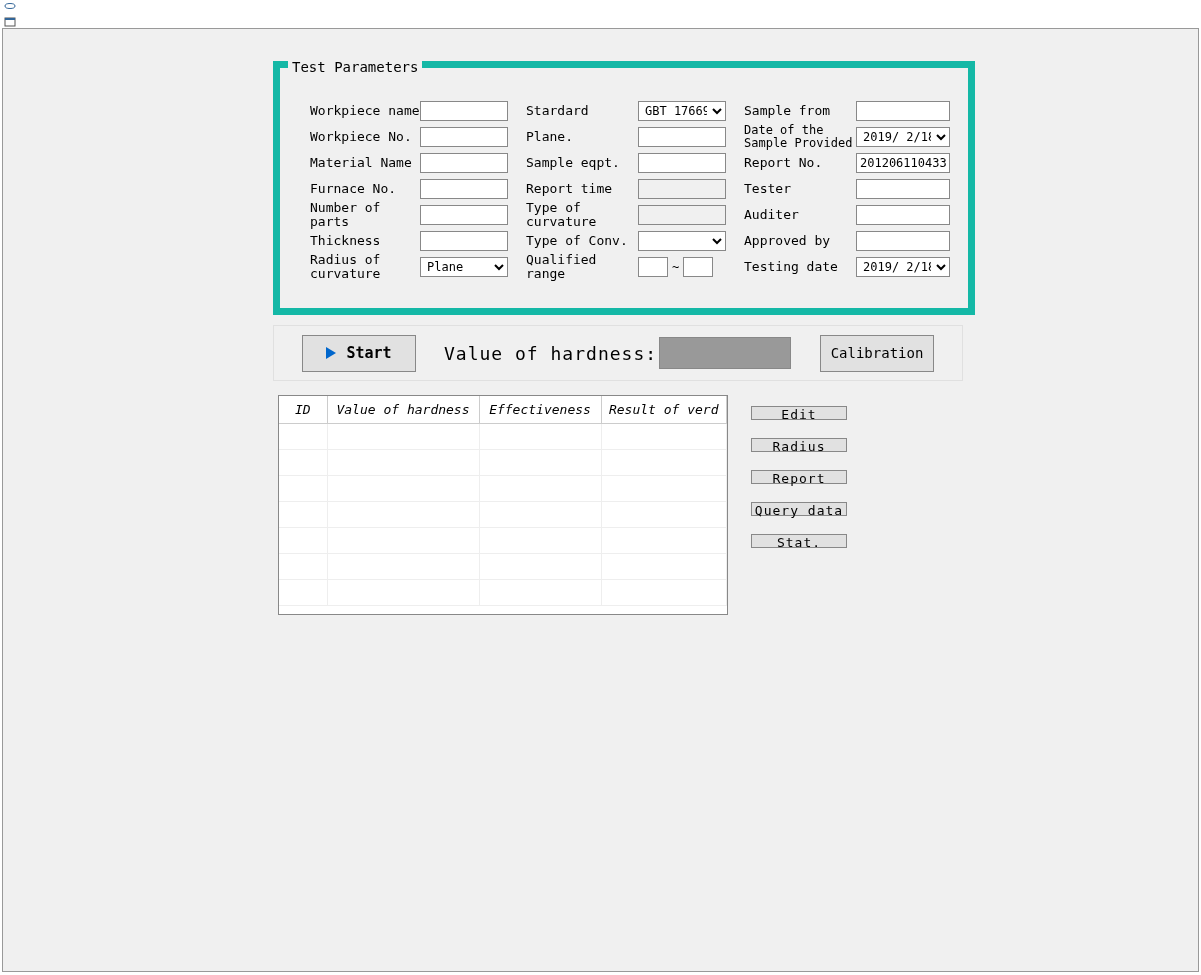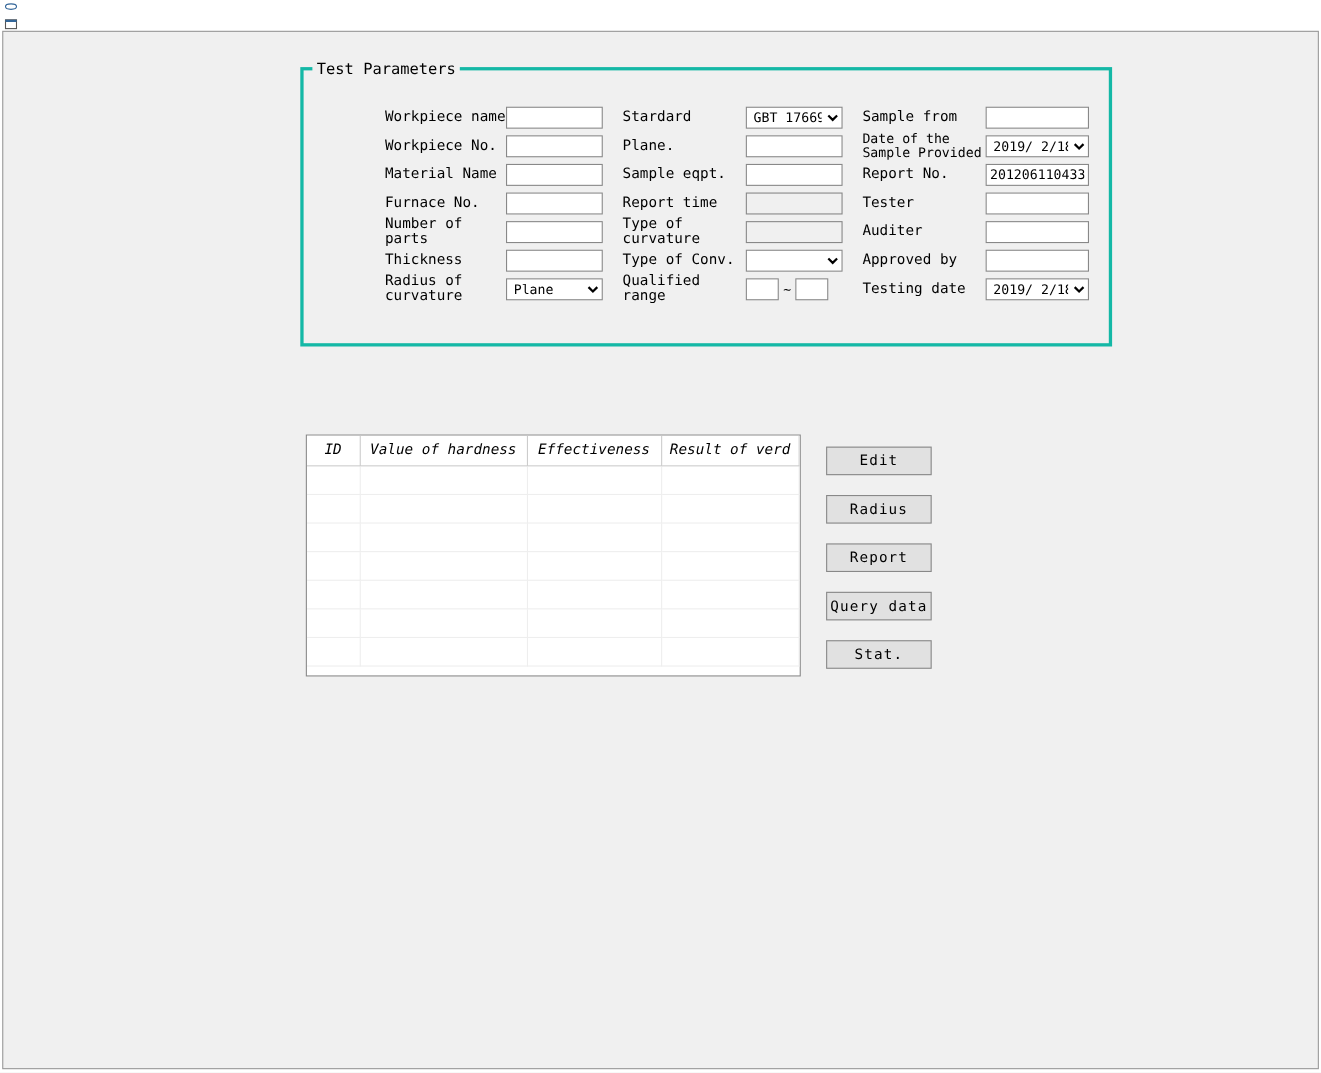--- a/index.html
+++ b/index.html
@@ -35,23 +35,22 @@
       background: #f0f0f0;
       height: 944px;
       position: relative;
     }
     .groupbox {
       position: absolute;
       left: 270px;
       top: 32px;
       width: 690px;
       height: 254px;
-      border: 3px solid #14b8a6;
+      border: 7px solid #14b8a6;
       background: #f0f0f0;
-      padding-left: 44px;
     }
     .groupbox-title {
       position: absolute;
       top: -9px;
       left: 8px;
       background: #f0f0f0;
       padding: 0 4px;
       font-size: 14px;
     }
     .form-grid {
@@ -210,21 +209,21 @@
     .side-buttons {
       position: absolute;
       left: 748px;
       top: 377px;
       display: flex;
       flex-direction: column;
       gap: 18px;
     }
     .side-btn {
       width: 96px;
-      height: 26px;
+      height: 14px;
       border: 1px solid #888;
       background: #e1e1e1;
       font-family: inherit;
       font-size: 13px;
       cursor: pointer;
       letter-spacing: 1px;
     }
   </style>
 </head>
 <body>
@@ -320,20 +319,29 @@
         <input class="range-txt" value="" style="">
       </div>
       <span></span>
       <span class="lbl">Testing date</span>
       <select class="sel sel-wide">
         <option>2019/ 2/18</option>
       </select>
     </div>
   </fieldset>
 
+  <div class="action-bar">
+    <button class="start-btn">
+      <span class="play-icon"></span>
+      <span>Start</span>
+    </button>
+    <span class="hardness-label">Value of hardness:</span>
+    <div class="hardness-value"></div>
+    <button class="calib-btn">Calibration</button>
+  </div>
 
   <div class="table-wrap">
     <table>
       <thead>
         <tr>
           <th class="col-id">ID</th>
           <th class="col-val">Value of hardness</th>
           <th class="col-eff">Effectiveness</th>
           <th>Result of verd</th>
         </tr>

